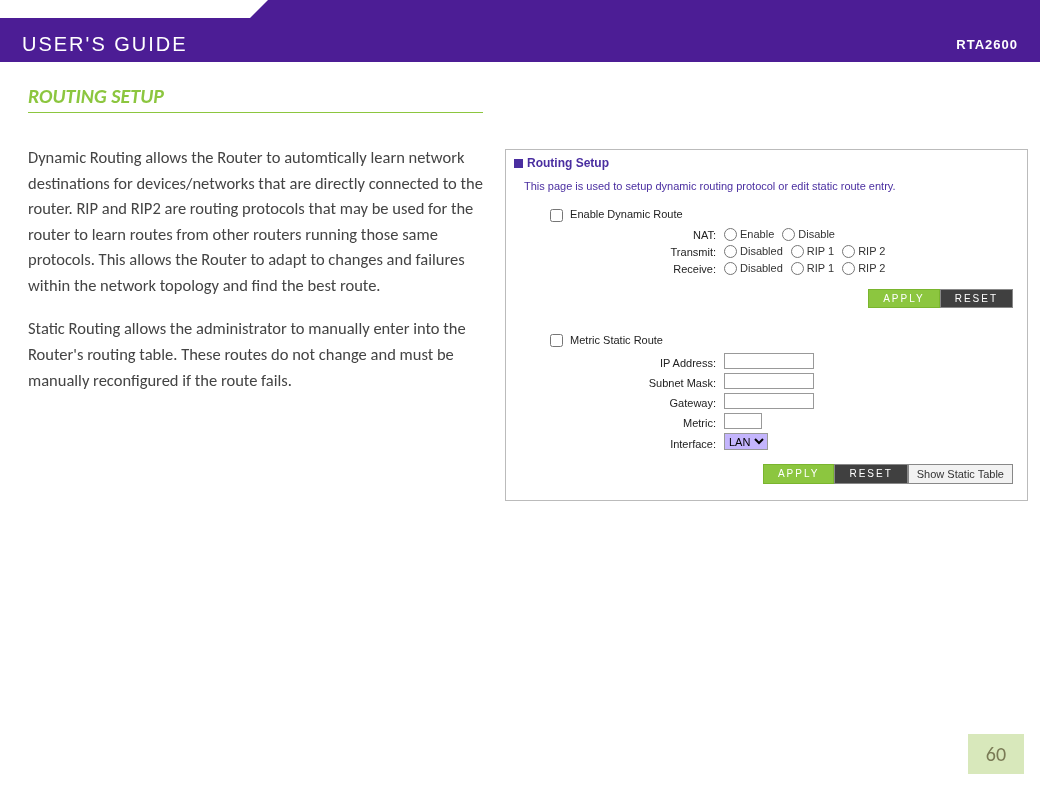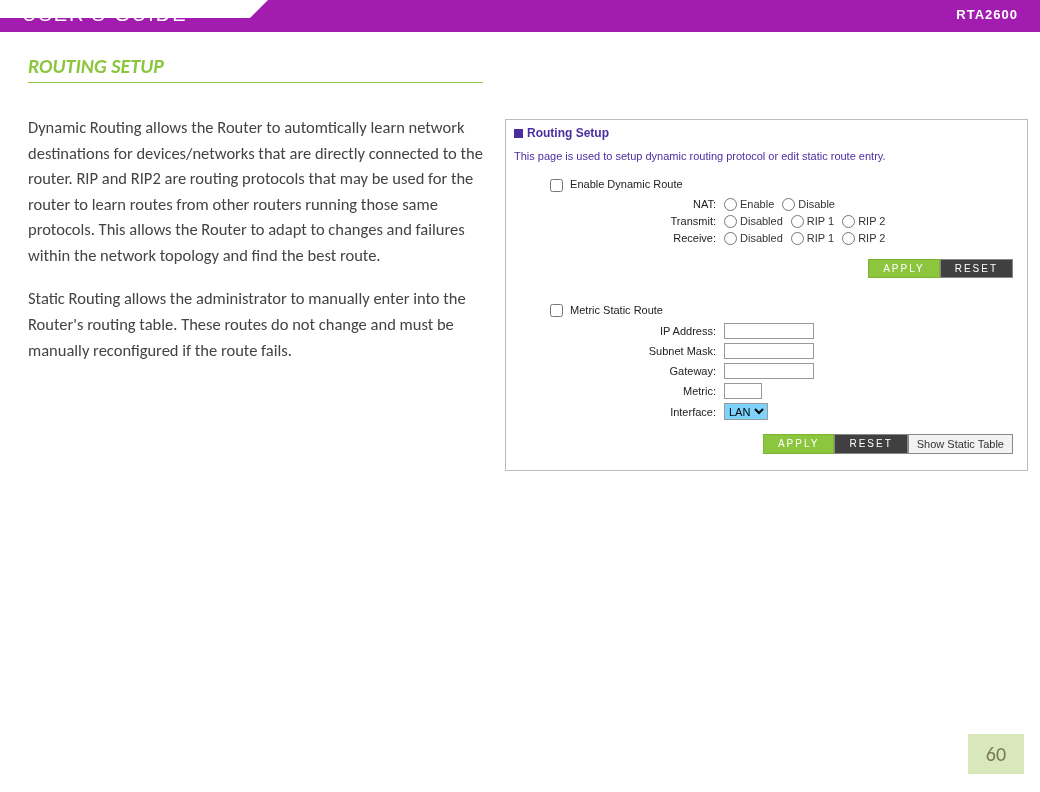--- a/index.html
+++ b/index.html
@@ -6,22 +6,22 @@
   body {
     width: 1040px;
     height: 792px;
     background: #fff;
     font-family: Calibri, Arial, sans-serif;
     position: relative;
     color: #333;
   }
   .header {
     width: 100%;
-    height: 32px;
-    background: #a21caf;
+    height: 62px;
+    background: #4c1d95;
     position: relative;
   }
   .header-tab {
     position: absolute;
     left: 0;
     top: 0;
     width: 250px;
     height: 18px;
     background: #fff;
   }
@@ -93,24 +93,25 @@
     display: inline-block;
     width: 9px; height: 9px;
     background: #4a2ea0;
     margin-right: 4px;
     vertical-align: middle;
   }
   .ss-desc {
     color: #4a2ea0;
     font-size: 11px;
     padding: 6px 0 10px 0;
+    margin-left: 10px;
   }
   .ss-row {
     display: flex;
-    align-items: center;
+    align-items: flex-end;
     font-size: 11px;
     padding: 2px 0;
   }
   .ss-label {
     width: 210px;
     text-align: right;
     padding-right: 8px;
     color: #222;
   }
   .ss-checkbox-row {
@@ -126,21 +127,21 @@
     height: 16px;
     width: 90px;
     font-size: 11px;
     padding: 0 2px;
   }
   .ss-input.small { width: 38px; }
   .ss-select {
     border: 1px solid #999;
     height: 17px;
     font-size: 11px;
-    background: #7dd3fc;
+    background: #c4b5fd;
   }
   .ss-btns {
     display: flex;
     justify-content: flex-end;
     padding: 12px 6px 6px 0;
   }
   .ss-btn {
     font-size: 10px;
     letter-spacing: 2px;
     padding: 3px 14px;

